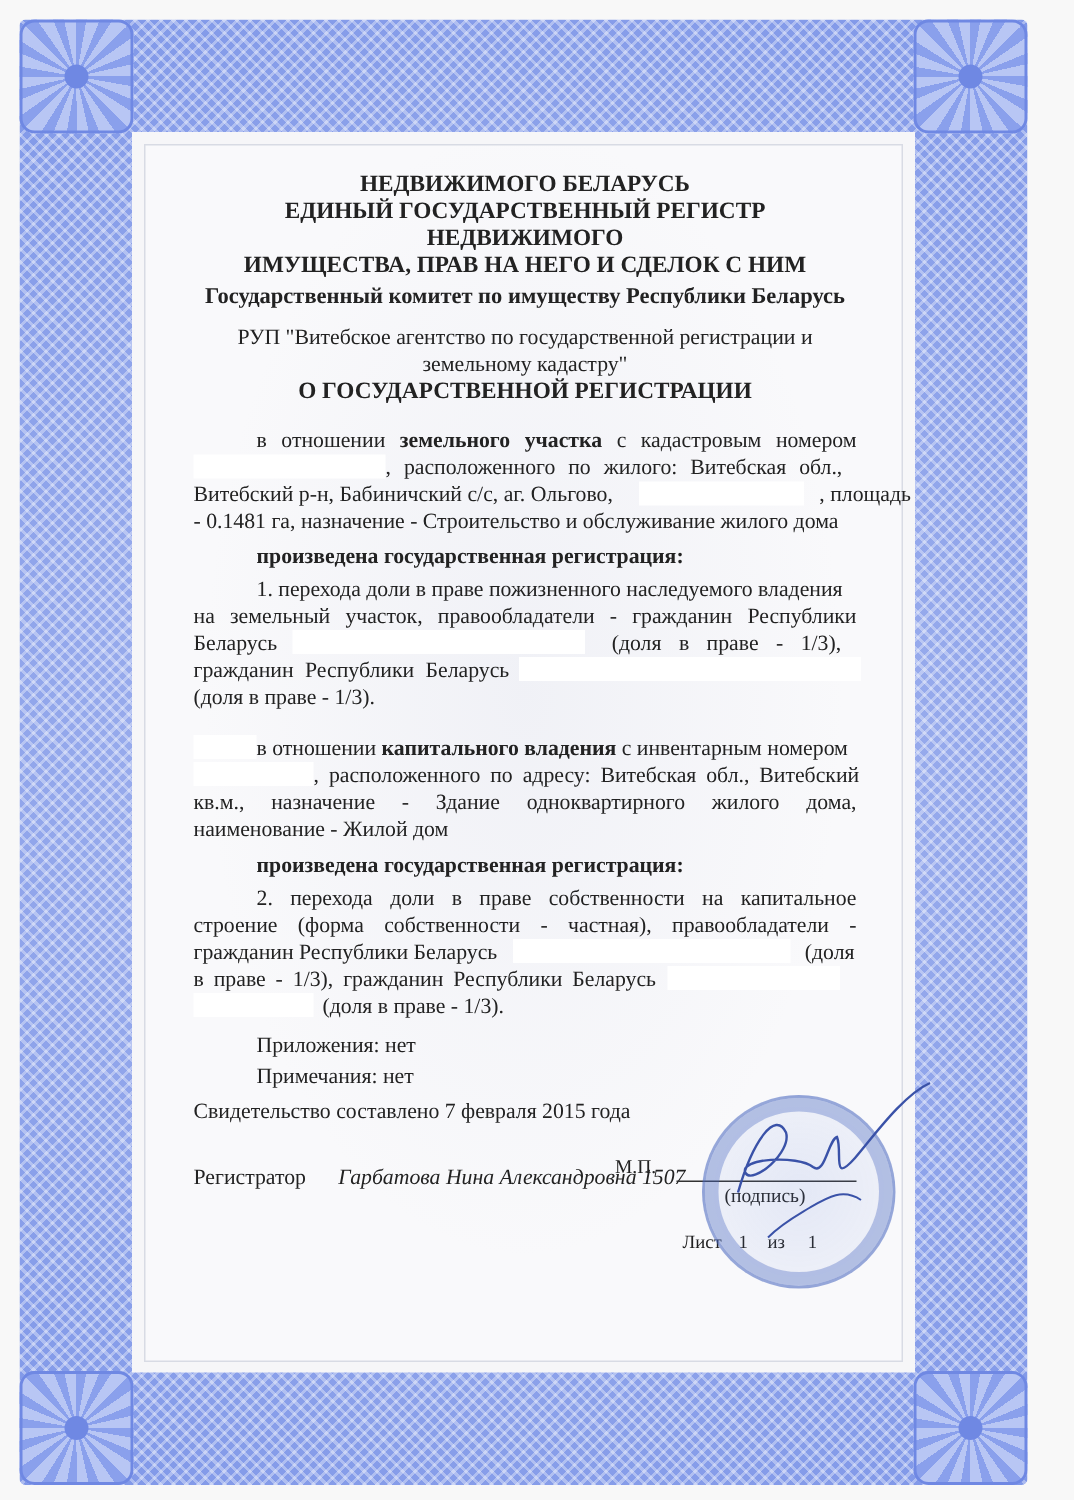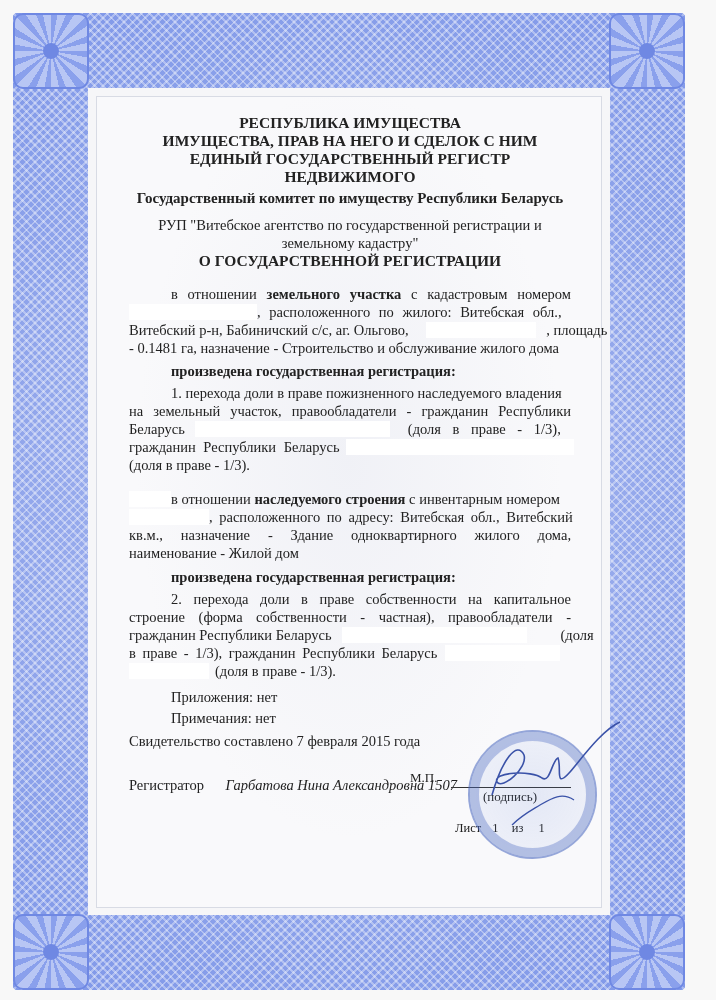--- a/index.html
+++ b/index.html
@@ -67,23 +67,23 @@
 
 <div class="border-outer"></div>
 <div class="corner c-tl"></div>
 <div class="corner c-tr"></div>
 <div class="corner c-bl"></div>
 <div class="corner c-br"></div>
 <div class="panel"></div>
 <div class="panel-frame"></div>
 
 <div class="content">
-  <p class="c h1" style="margin-top:2px">РЕСПУБЛИКА ИМУЩЕСТВА</p>
+  <p class="c h1" style="margin-top:2px">НЕДВИЖИМОГО БЕЛАРУСЬ</p>
+  <p class="c h1">ЕДИНЫЙ ГОСУДАРСТВЕННЫЙ РЕГИСТР НЕДВИЖИМОГО</p>
   <p class="c h1">ИМУЩЕСТВА, ПРАВ НА НЕГО И СДЕЛОК С НИМ</p>
-  <p class="c h1">ЕДИНЫЙ ГОСУДАРСТВЕННЫЙ РЕГИСТР НЕДВИЖИМОГО</p>
   <p class="c b" style="font-size:15px;margin-top:3px">Государственный комитет по имуществу Республики Беларусь</p>
   <p class="c" style="margin-top:9px">РУП "Витебское агентство по государственной регистрации и</p>
   <p class="c">земельному кадастру"</p>
 
   <p class="c h1">О ГОСУДАРСТВЕННОЙ РЕГИСТРАЦИИ</p>
 
 
   <div style="margin-top:15px">
     <p class="j ind" style="text-align-last:justify"><span>в отношении </span><b>земельного участка</b><span> с кадастровым номером</span></p>
     <p class="line"><span class="redact" style="width:128px"></span><span style="word-spacing:5px">, расположенного по жилого: Витебская обл.,</span></p>
@@ -91,28 +91,28 @@
     <p class="line">- 0.1481 га, назначение - Строительство и обслуживание жилого дома</p>
     <p class="b ind" style="margin-top:5px">произведена государственная регистрация:</p>
     <p class="ind" style="margin-top:4px">1. перехода доли в праве пожизненного наследуемого владения</p>
     <p class="j" style="text-align-last:justify">на земельный участок, правообладатели - гражданин Республики</p>
     <p class="line"><span>Беларусь</span><span class="redact" style="width:195px;margin-left:10px"></span><span style="margin-left:18px;word-spacing:8px">(доля в праве - 1/3),</span></p>
     <p class="line"><span style="word-spacing:4px">гражданин Республики Беларусь</span><span class="redact" style="width:228px;margin-left:6px"></span></p>
     <p>(доля в праве - 1/3).</p>
   </div>
 
   <div style="margin-top:16px">
-    <p class="line"><span class="redact" style="width:42px;margin-right:0"></span><span>в отношении </span><b>наследуемого строения</b><span> с инвентарным номером</span></p>
+    <p class="line"><span class="redact" style="width:42px;margin-right:0"></span><span>в отношении </span><b>капитального владения</b><span> с инвентарным номером</span></p>
     <p class="line"><span class="redact" style="width:80px"></span><span style="word-spacing:3px">, расположенного по адресу: Витебская обл., Витебский</span></p>
     <p class="j" style="text-align-last:justify">кв.м., назначение - Здание одноквартирного жилого дома,</p>
     <p>наименование - Жилой дом</p>
     <p class="b ind" style="margin-top:6px">произведена государственная регистрация:</p>
     <p class="j ind" style="margin-top:4px;text-align-last:justify">2. перехода доли в праве собственности на капитальное</p>
     <p class="j" style="text-align-last:justify">строение (форма собственности - частная), правообладатели -</p>
-    <p class="line"><span>гражданин Республики Беларусь</span><span class="redact" style="width:185px;margin-left:10px"></span><span style="margin-left:34px">(доля</span></p>
+    <p class="line"><span>гражданин Республики Беларусь</span><span class="redact" style="width:185px;margin-left:10px"></span><span style="margin-left:10px">(доля</span></p>
     <p class="line"><span style="word-spacing:3px">в праве - 1/3), гражданин Республики Беларусь</span><span class="redact" style="width:115px;margin-left:8px"></span></p>
     <p class="line"><span class="redact" style="width:80px"></span><span style="margin-left:6px">(доля в праве - 1/3).</span></p>
   </div>
 
   <p class="ind" style="margin-top:8px">Приложения: нет</p>
   <p class="ind" style="margin-top:3px">Примечания: нет</p>
   <p style="margin-top:5px">Свидетельство составлено 7 февраля 2015 года</p>
 
   <p class="line" style="margin-top:26px">
     <span>Регистратор</span>

